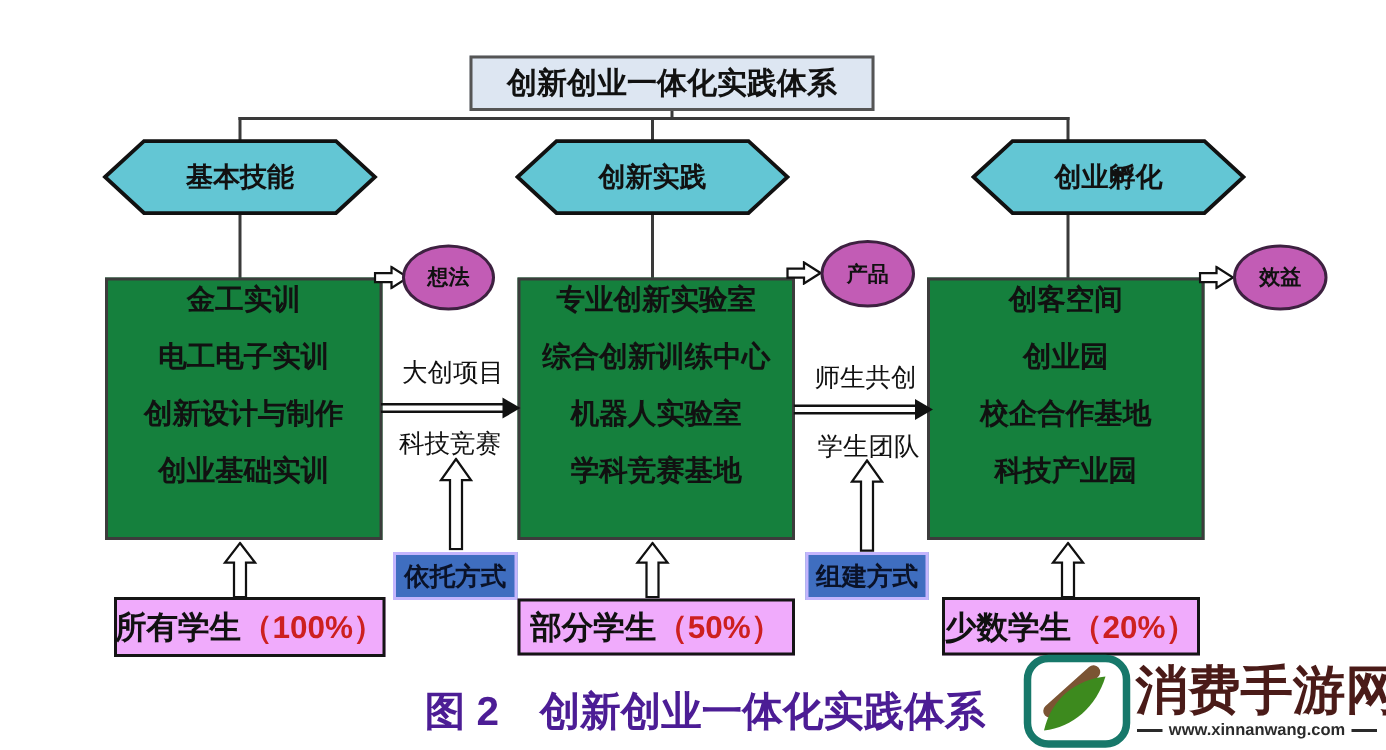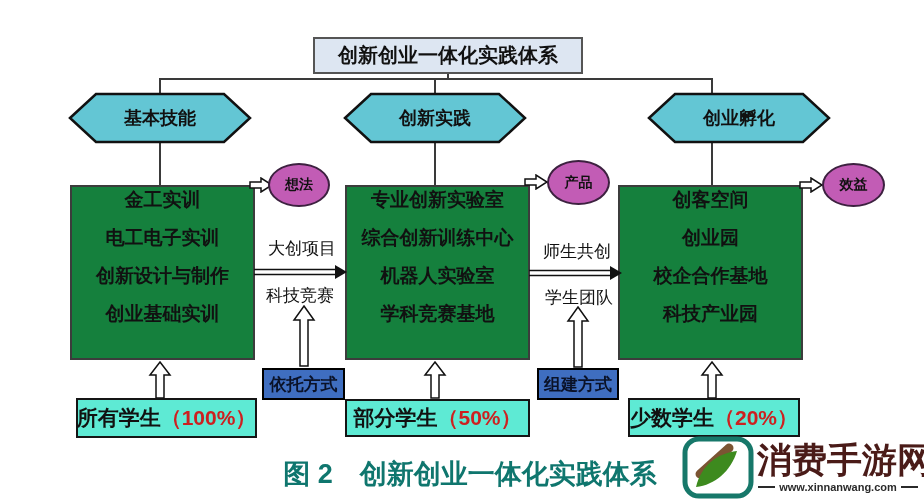--- a/index.html
+++ b/index.html
@@ -11,32 +11,32 @@
   .hex .lbl{position:absolute;inset:0;display:flex;align-items:center;justify-content:center;
             font-size:18px;font-weight:700;}
   .mainbox{position:absolute;top:185px;width:185px;height:175px;background:#15803d;
            border:2px solid #3c3c3c;box-sizing:border-box;display:flex;flex-direction:column;
            justify-content:flex-start;align-items:center;gap:12px;font-size:19px;font-weight:600;}
   .eshape{position:absolute;border-radius:50%;background:#c25cb5;border:2px solid #3d2140;
           box-sizing:border-box;display:flex;align-items:center;justify-content:center;
           font-size:14px;font-weight:700;}
   .gaplabel{position:absolute;width:96px;text-align:center;font-size:17px;font-weight:400;}
   .arrow{position:absolute;}
-  .methodbox{position:absolute;top:368px;height:32px;background:#3f6ec0;border:2px solid #000000;
+  .methodbox{position:absolute;top:368px;height:32px;background:#3f6ec0;border:2px solid #c4b5fd;
              box-sizing:border-box;display:flex;align-items:center;justify-content:center;
              font-size:17px;font-weight:700;color:#0a1228;}
-  .studentbox{position:absolute;background:#5eead4;border:2px solid #151515;box-sizing:border-box;
+  .studentbox{position:absolute;background:#f0abfc;border:2px solid #151515;box-sizing:border-box;
               display:flex;align-items:center;justify-content:center;font-size:21px;font-weight:700;
               white-space:nowrap;}
   .studentbox .pct{color:#cd2020;}
   .titlebox{position:absolute;left:313px;top:18px;width:270px;height:37px;background:#dde6f2;
             border:2px solid #555;box-sizing:border-box;display:flex;align-items:center;
             justify-content:center;font-size:20px;font-weight:700;margin-top:19px;}
   .caption{position:absolute;left:230px;top:456px;width:480px;text-align:center;
-           font-size:27px;font-weight:700;color:#0f766e;}
+           font-size:27px;font-weight:700;color:#4c1d95;}
   .wm-logo{position:absolute;left:682px;top:436px;}
   .wm-name{position:absolute;left:757px;top:437px;width:167px;font-size:35px;font-weight:700;
            color:#4a1b18;letter-spacing:0px;white-space:nowrap;}
   .wm-url{position:absolute;left:758px;top:481px;width:160px;display:flex;align-items:center;gap:4px;}
   .wm-url .dash{flex:1;height:2px;background:#2a2a2a;}
   .wm-url span{font-size:11px;font-weight:700;color:#2a2a2a;white-space:nowrap;}
 </style>
 </head>
 <body>
 

